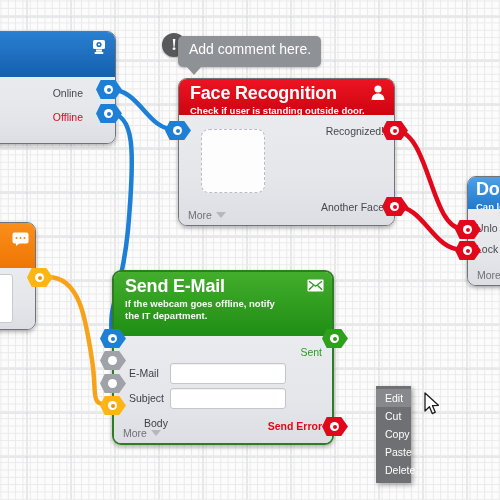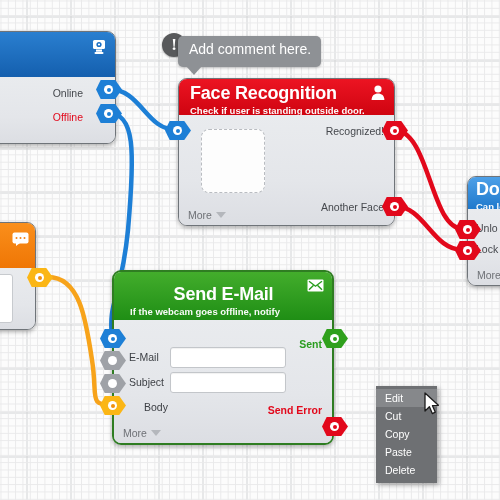--- a/index.html
+++ b/index.html
@@ -96,21 +96,21 @@
   }
   #warn-badge{
     position:absolute;left:162px;top:33px;width:24px;height:24px;border-radius:50%;
     background:#58595b;color:#fff;font-size:17px;font-weight:bold;
     display:flex;align-items:center;justify-content:center;
     box-shadow:0 1px 2px rgba(0,0,0,.3);font-family:"Liberation Serif",serif;
   }
 
   
   #ctx-menu{
-    position:absolute;left:376px;top:386px;width:61px;
+    position:absolute;left:376px;top:386px;width:35px;
     background:#6e7073;box-shadow:2px 2px 5px rgba(0,0,0,.35);
     padding:3px 0 4px 0;
   }
   #ctx-menu .mi{
     font-size:10.5px;color:#fff;padding:3px 0 3px 9px;
   }
   #ctx-menu .mi.sel{background:#86888b;}
 
   #cursor{position:absolute;left:424px;top:392px;}
 
@@ -278,33 +278,33 @@
   <div class="pin" style="left:455px;top:241px;">
     <div class="shape" style="background:#e2081b;">
         <div class="dot">
           <i style="background:#e2081b"></i>
         </div>
       </div>
   </div>
 
   <div class="node" id="n-mail" style="left:112px;top:270px;width:222px;height:175px;">
     <div class="inner" style="border:2.5px solid #2f7d22;">
-      <div class="hdr" style="background:linear-gradient(to bottom,#43ad2c,#1f8e15);height:48px;box-sizing:border-box;padding-top:13px;text-align:center;">
+      <div class="hdr" style="background:linear-gradient(to bottom,#43ad2c,#1f8e15);height:64px;box-sizing:border-box;padding-top:5px;">
         <div class="ttl">Send E-Mail</div>
         <div class="sub" style="max-width:160px;">If the webcam goes offline, notify the IT department.</div>
         <div class="hicon" style="top:6px;right:8px;">
           <svg width="17" height="13" viewBox="0 0 17 13">
             <rect x="0.5" y="0.5" width="16" height="12" rx="1" fill="#fff"></rect>
             <path d="M2,2.2 L8.5,7.2 L15,2.2" stroke="#2a9d1f" stroke-width="1.4" fill="none"></path>
             <path d="M2,10.8 L6.6,6.2 M15,10.8 L10.4,6.2" stroke="#2a9d1f" stroke-width="1.4" fill="none"></path>
           </svg>
         </div>
       </div>
       <div class="body">
-        <div class="portlabel r" style="right:10px;top:18px;color:#2a9d1f;font-weight:bold;">Sent</div>
+        <div class="portlabel r" style="right:10px;top:10px;color:#2a9d1f;font-weight:normal;">Sent</div>
         <div class="portlabel r" style="right:10px;top:84px;color:#e2081b;font-weight:bold;">Send Error</div>
 
         <div class="flabel" style="left:15px;top:31px;">E-Mail</div>
         <input class="tfield" style="left: 56px; top: 27px; width: 110px;" type="text" placeholder="">
 
         <div class="flabel" style="left:15px;top:56px;">Subject</div>
         <input class="tfield" style="left: 56px; top: 52px; width: 110px;" type="text" placeholder="">
 
         <div class="flabel" style="left:30px;top:81px;">Body</div>
 

